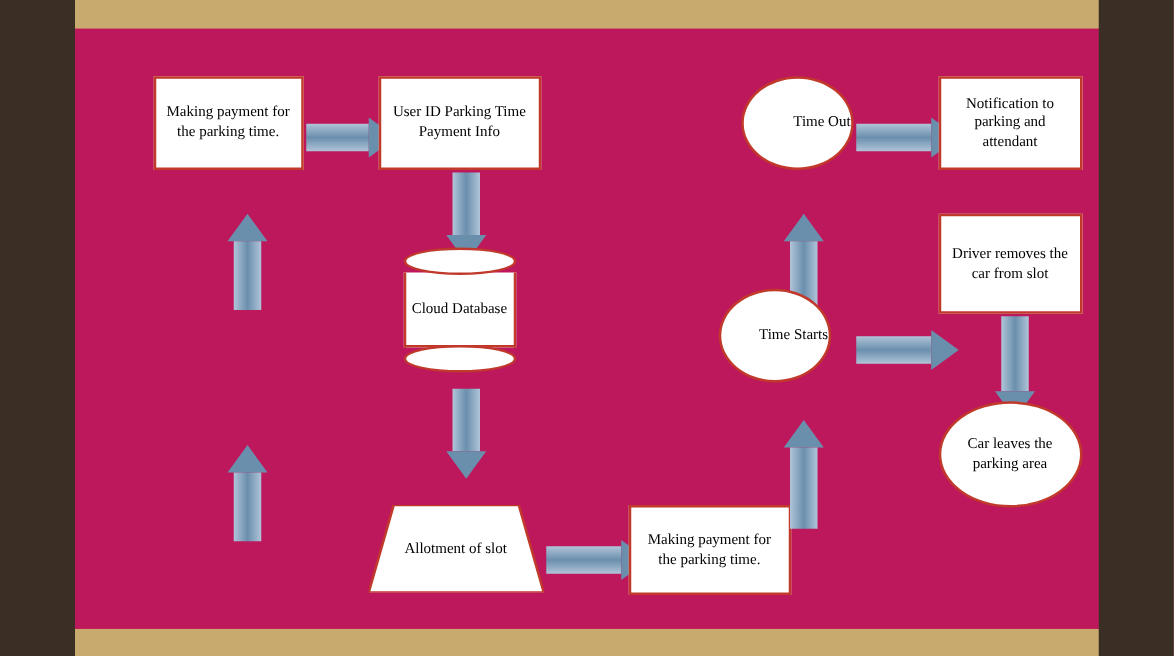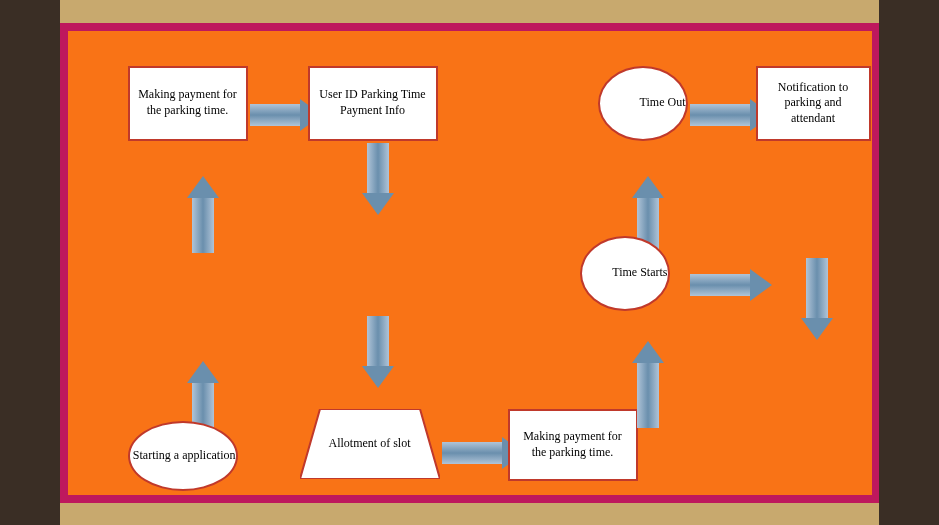--- a/index.html
+++ b/index.html
@@ -20,22 +20,22 @@
       background: #3a2e25;
       z-index: 10;
     }
     .wood-left { left: 0; }
     .wood-right { right: 0; }
 
     .main-board {
       position: relative;
       width: 820px;
       height: 480px;
-      background: #f97316;
-      border: 8px solid #be185d;
+      background: #be185d;
+      border: 3px solid #be185d;
       z-index: 5;
     }
 
     
     .shape {
       position: absolute;
       display: flex;
       align-items: center;
       justify-content: center;
       text-align: center;
@@ -181,55 +181,65 @@
   <div class="shape rect-red" style="left:688px; top:35px; width:115px; height:75px; padding:6px;">
     <span>Notification to parking and attendant</span>
   </div>
 
   <div class="arrow-up" style="left:119px; top:145px;">
     <div class="arrow-head-up"></div>
     <div class="arrow-shaft-v" style="height:55px;"></div>
   </div>
 
 
+  <div class="cylinder" style="position:absolute; left:260px; top:170px;">
+    <div class="cyl-top"></div>
+    <div class="cyl-body">
+      <span>Cloud Database</span>
+    </div>
+    <div class="cyl-bottom-cap"></div>
+  </div>
 
   <div class="arrow-down" style="left:294px; top:285px;">
     <div class="arrow-shaft-v" style="height:50px;"></div>
     <div class="arrow-head-down"></div>
   </div>
 
   <div class="arrow-up" style="left:564px; top:145px;">
     <div class="arrow-head-up"></div>
     <div class="arrow-shaft-v" style="height:55px;"></div>
   </div>
 
   <div class="shape ellipse-red" style="left:512px; top:205px; width:90px; height:75px;">
     <span>Time Starts</span>
   </div>
 
   <div class="arrow-right" style="left:622px; top:238px;">
     <div class="arrow-shaft" style="width:60px;"></div>
     <div class="arrow-head-right"></div>
   </div>
 
+  <div class="shape rect-red" style="left:688px; top:145px; width:115px; height:80px; padding:6px;">
+    <span>Driver removes the car from slot</span>
+  </div>
 
   <div class="arrow-down" style="left:733px; top:227px;">
     <div class="arrow-shaft-v" style="height:60px;"></div>
     <div class="arrow-head-down"></div>
   </div>
 
+  <div class="shape ellipse-red" style="left:688px; top:295px; width:115px; height:85px; padding:6px;">
+    <span>Car leaves the parking area</span>
+  </div>
 
   <div class="arrow-up" style="left:119px; top:330px;">
     <div class="arrow-head-up"></div>
     <div class="arrow-shaft-v" style="height:55px;"></div>
   </div>
 
-  <div class="shape ellipse-red" style="left:60px; top:390px; width:110px; height:70px;">
-    <span>Starting a application</span>
-  </div>
 
   <div class="shape" style="left:232px; top:378px; width:140px; height:70px;">
     <svg width="140" height="70" style="position:absolute; top:0; left:0;">
       <polygon points="20,0 120,0 140,70 0,70" fill="white" stroke="#c0392b" stroke-width="2"></polygon>
     </svg>
     <span style="position:relative; z-index:2; font-size:12px; text-align:center;">Allotment of slot</span>
   </div>
 
   <div class="arrow-right" style="left:374px; top:406px;">
     <div class="arrow-shaft" style="width:60px;"></div>

